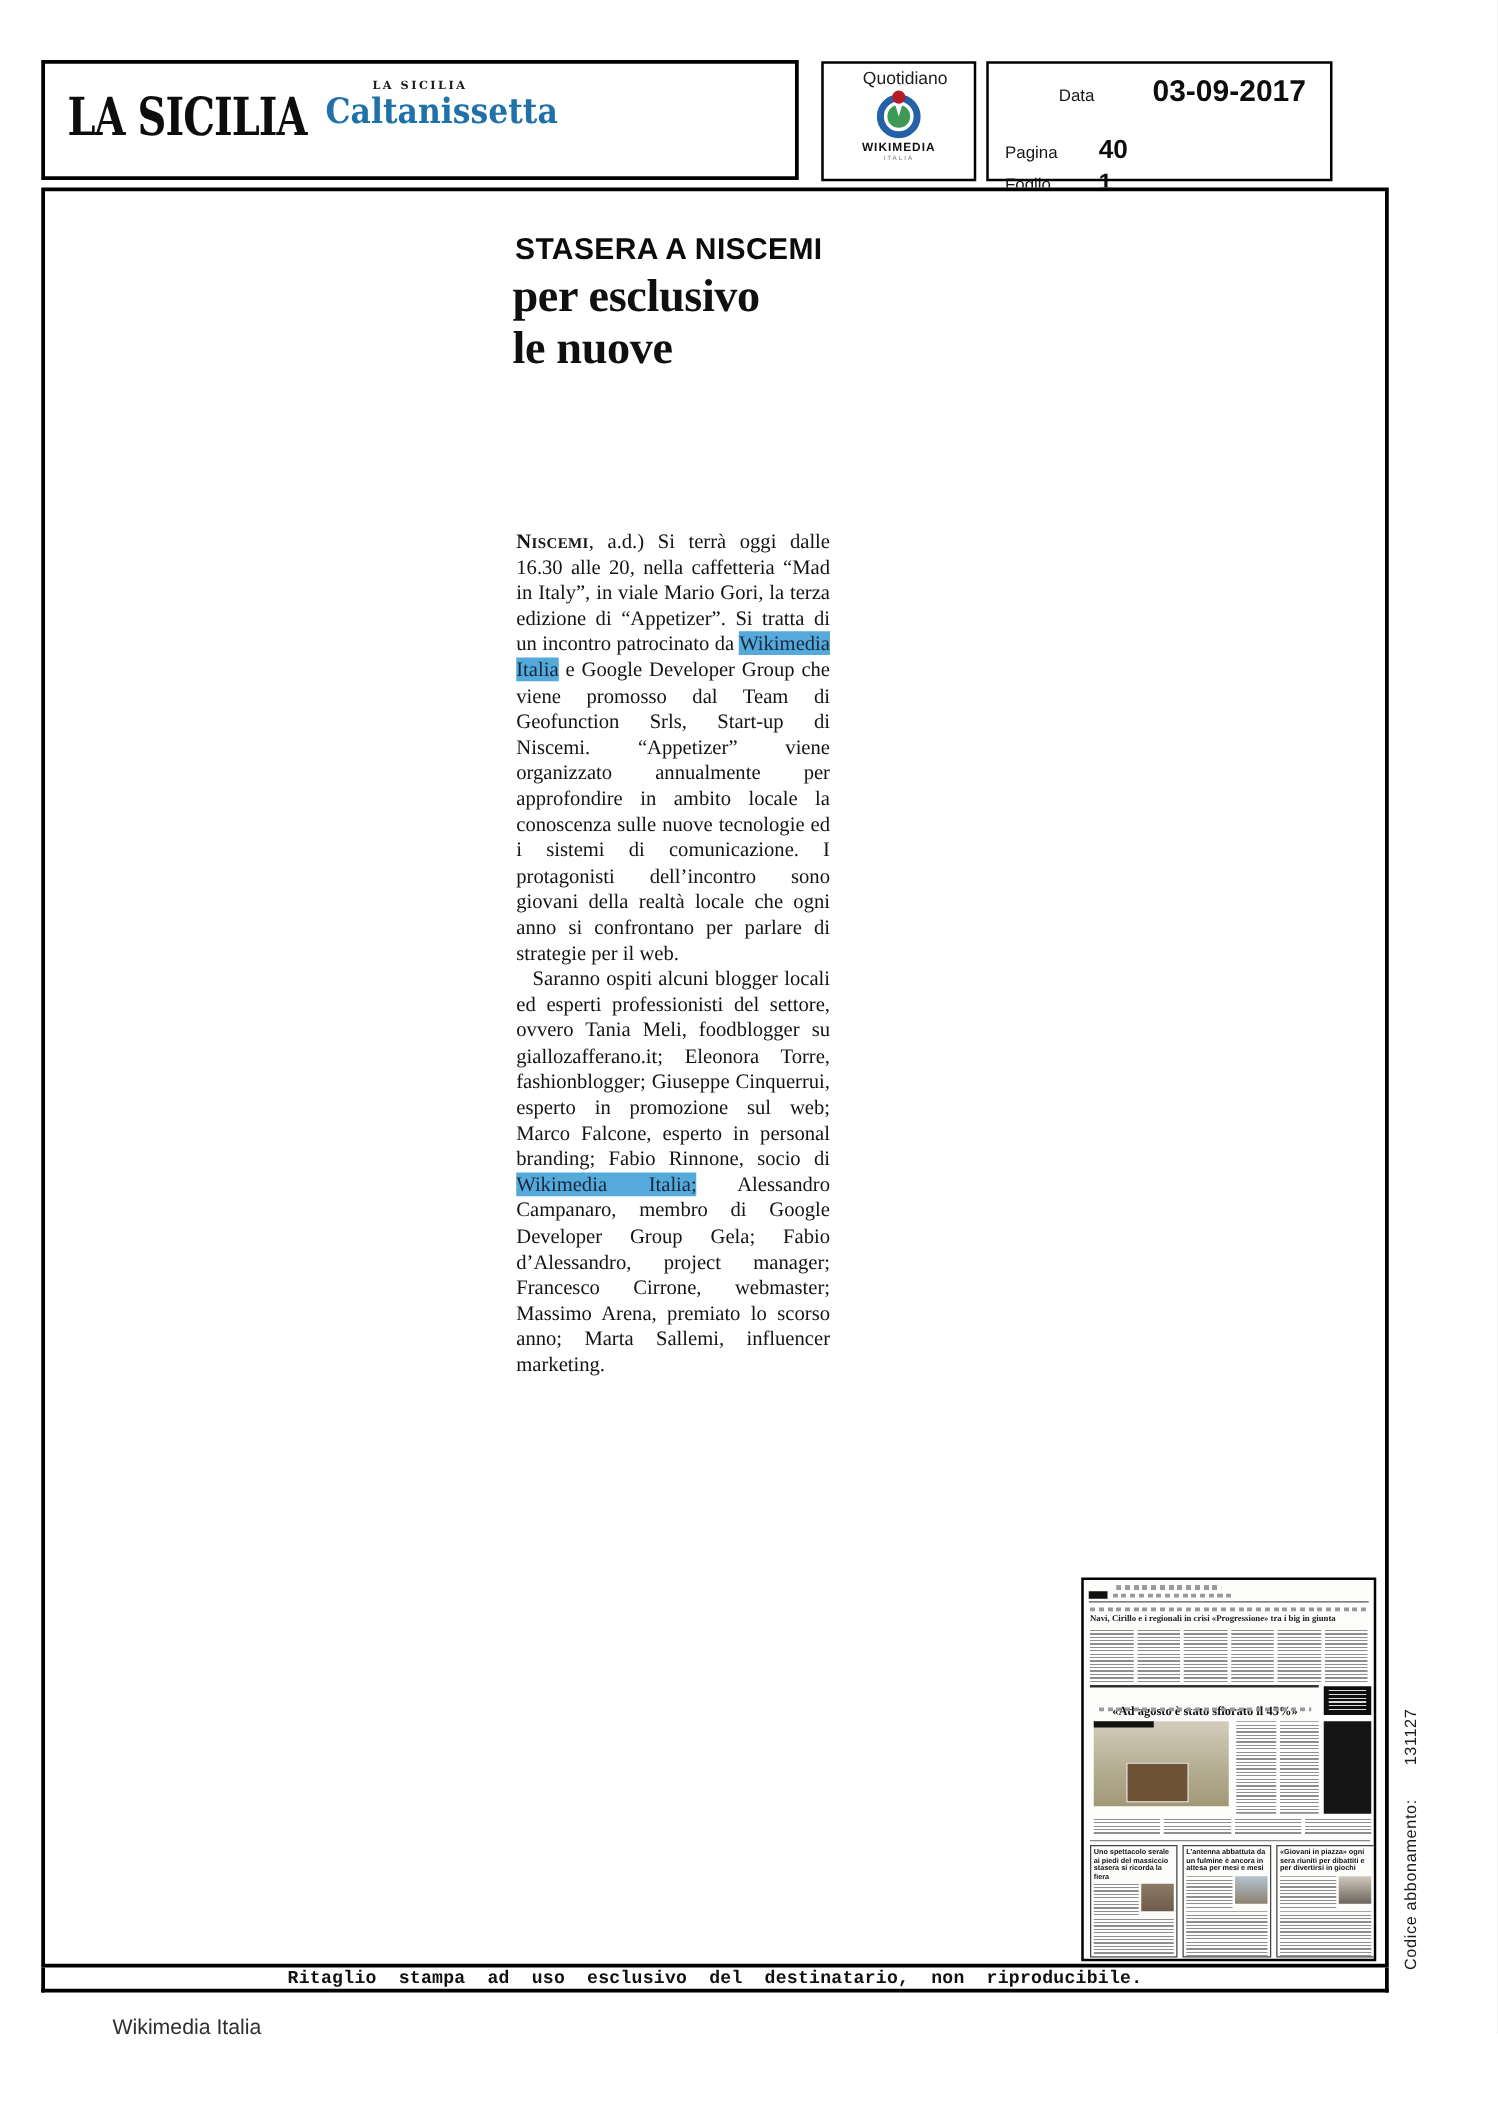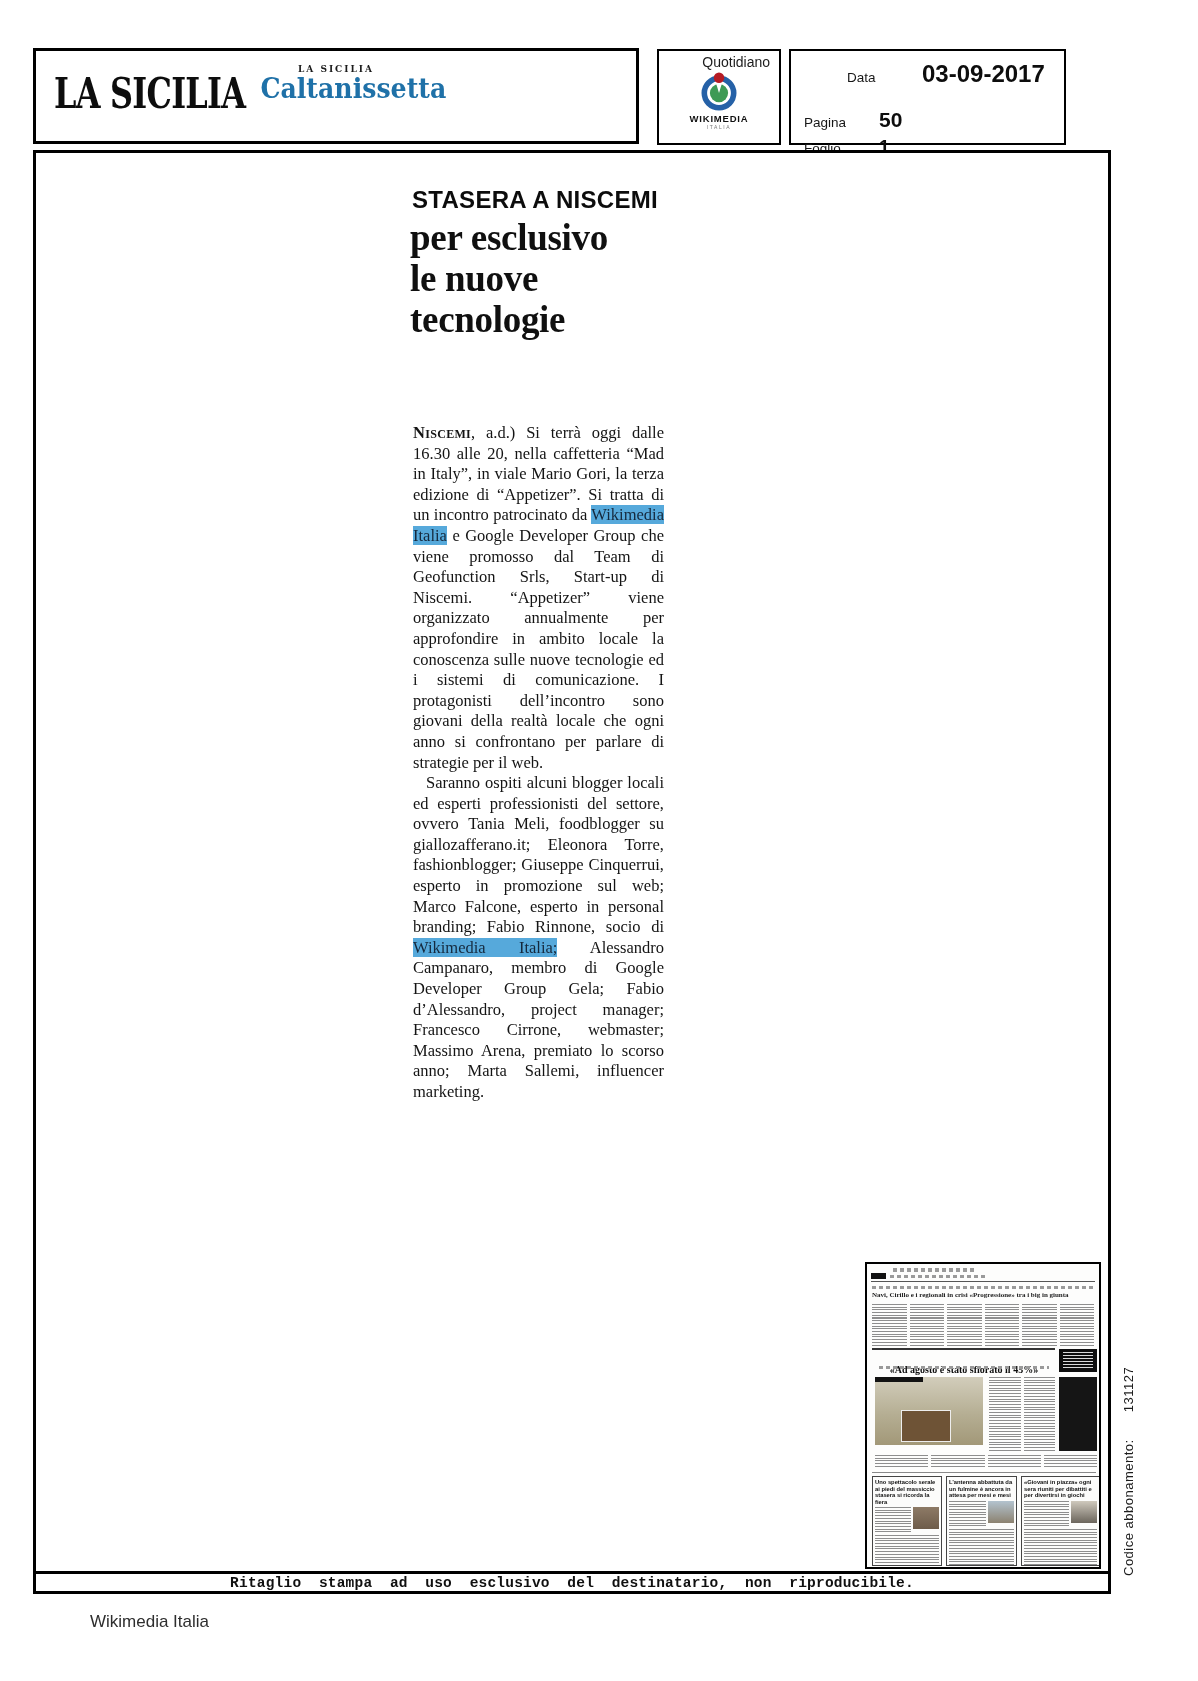--- a/index.html
+++ b/index.html
@@ -12,21 +12,21 @@
   .lasicilia{position:absolute;left:18px;top:22px;font-family:"DejaVu Serif",serif;font-weight:800;
              font-size:42px;line-height:42px;letter-spacing:-1px;color:#0d0d0d;
              transform:scaleX(.76);transform-origin:0 0;white-space:nowrap;}
   .edition-wrap{position:absolute;left:216px;top:13px;width:168px;text-align:center;}
   .edition-small{font-family:"DejaVu Serif",serif;font-weight:700;font-size:9px;letter-spacing:2px;color:#1b1b1b;}
   .edition{font-family:"DejaVu Serif",serif;font-weight:700;font-size:28px;line-height:30px;color:#1f71a8;
            transform:scaleX(.9);transform-origin:center top;}
 
   
   .quotidiano-box{left:657px;top:49px;width:124px;height:96px;border:2px solid #000;box-sizing:border-box;text-align:center;}
-  .quotidiano-label{text-align:right;padding:3px 9px 0 0;font-size:14px;color:#1c1c1c;}
+  .quotidiano-label{text-align:right;padding:3px 21px 0 0;font-size:14px;color:#1c1c1c;}
   .wm-logo{display:block;margin:0 auto;}
   .wm-name{font-weight:700;font-size:9.5px;letter-spacing:.8px;color:#101010;margin-top:1px;}
   .wm-sub{font-size:5px;letter-spacing:1.6px;color:#777;}
 
   
   .meta-box{left:789px;top:49px;width:277px;height:96px;border:2px solid #000;box-sizing:border-box;
             padding:9px 0 0 13px;}
   .meta-row{display:grid;grid-template-columns:75px auto;align-items:baseline;}
   .meta-label{font-size:13.5px;color:#161616;}
   .meta-value{font-weight:600;color:#0d0d0d;}
@@ -119,35 +119,34 @@
     <div class="wm-sub">ITALIA</div>
   </div>
 
   <div class="abs meta-box" id="meta-rows">
       <div class="meta-row">
         <span class="meta-label">Data</span>
         <span class="meta-value">03-09-2017</span>
       </div>
       <div class="meta-row">
         <span class="meta-label">Pagina</span>
-        <span class="meta-value">50</span>
+        <span class="meta-value">40</span>
       </div>
       <div class="meta-row">
         <span class="meta-label">Foglio</span>
         <span class="meta-value">1</span>
       </div>
     </div>
 
   <div class="abs main-frame"></div>
 
   <div class="abs kicker">STASERA A NISCEMI</div>
   <div class="abs headline" id="headline">
       <div>per esclusivo</div>
       <div>le nuove</div>
-      <div>tecnologie</div>
     </div>
   <div class="abs body-col" id="body-col">
       <p><span class="sc">Niscemi</span><span>, a.d.) Si terrà oggi dalle 16.30 alle 20, nella caffetteria “Mad in Italy”, in viale Mario Gori, la terza edizione di “Appetizer”. Si tratta di un incontro patrocinato da </span><span class="hl">Wikimedia Italia</span><span> e Google Developer Group che viene promosso dal Team di Geofunction Srls, Start-up di Niscemi. “Appetizer” viene organizzato annualmente per approfondire in ambito locale la conoscenza sulle nuove tecnologie ed i sistemi di comunicazione. I protagonisti dell’incontro sono giovani della realtà locale che ogni anno si confrontano per parlare di strategie per il web.</span></p>
       <p class="indent"><span>Saranno ospiti alcuni blogger locali ed esperti professionisti del settore, ovvero Tania Meli, foodblogger su giallozafferano.it; Eleonora Torre, fashionblogger; Giuseppe Cinquerrui, esperto in promozione sul web; Marco Falcone, esperto in personal branding; Fabio Rinnone, socio di </span><span class="hl">Wikimedia Italia;</span><span> Alessandro Campanaro, membro di Google Developer Group Gela; Fabio d’Alessandro, project manager; Francesco Cirrone, webmaster; Massimo Arena, premiato lo scorso anno; Marta Sallemi, influencer marketing.</span></p>
     </div>
 
   <div class="abs thumb">
     <div class="abs t-mast hstripes"></div>
     <div class="abs t-chip"></div>
     <div class="abs t-mastline hstripes"></div>

